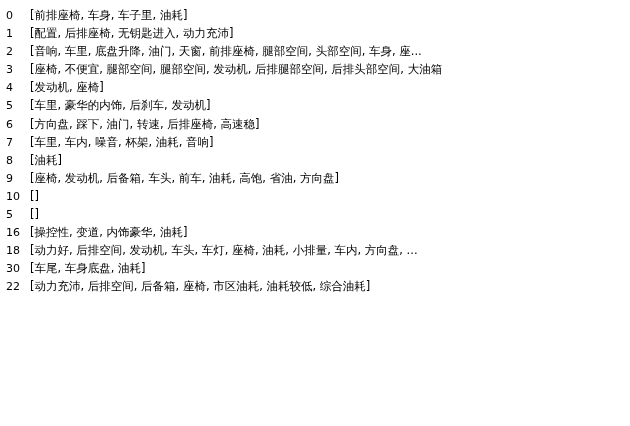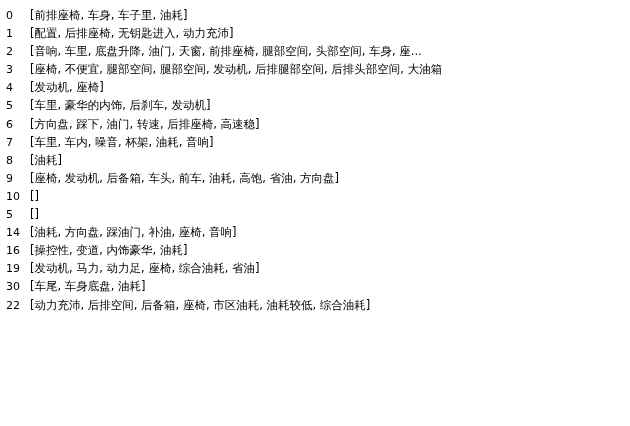--- a/index.html
+++ b/index.html
@@ -95,30 +95,26 @@
       </div>
       <div class="row">
         <div class="idx">10</div>
         <div class="val">[]</div>
       </div>
       <div class="row">
         <div class="idx">5</div>
         <div class="val">[]</div>
       </div>
       <div class="row">
-        <div class="idx">14</div>
-        <div class="val">[油耗, 方向盘, 踩油门, 补油, 座椅, 音响]</div>
-      </div>
-      <div class="row">
         <div class="idx">16</div>
         <div class="val">[操控性, 变道, 内饰豪华, 油耗]</div>
       </div>
       <div class="row">
-        <div class="idx">19</div>
-        <div class="val">[发动机, 马力, 动力足, 座椅, 综合油耗, 省油]</div>
+        <div class="idx">18</div>
+        <div class="val">[动力好, 后排空间, 发动机, 车头, 车灯, 座椅, 油耗, 小排量, 车内, 方向盘, ...</div>
       </div>
       <div class="row">
         <div class="idx">30</div>
         <div class="val">[车尾, 车身底盘, 油耗]</div>
       </div>
       <div class="row">
         <div class="idx">22</div>
         <div class="val">[动力充沛, 后排空间, 后备箱, 座椅, 市区油耗, 油耗较低, 综合油耗]</div>
       </div>
     </div>

